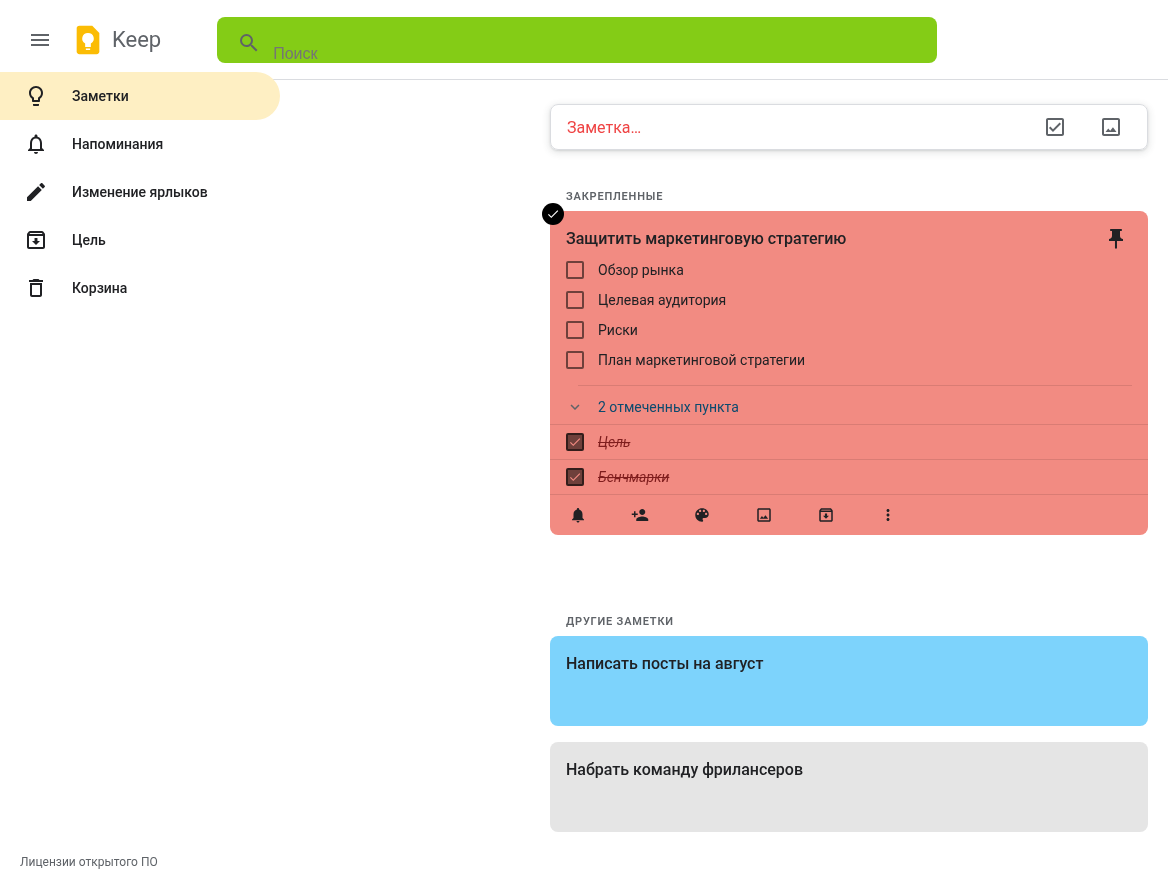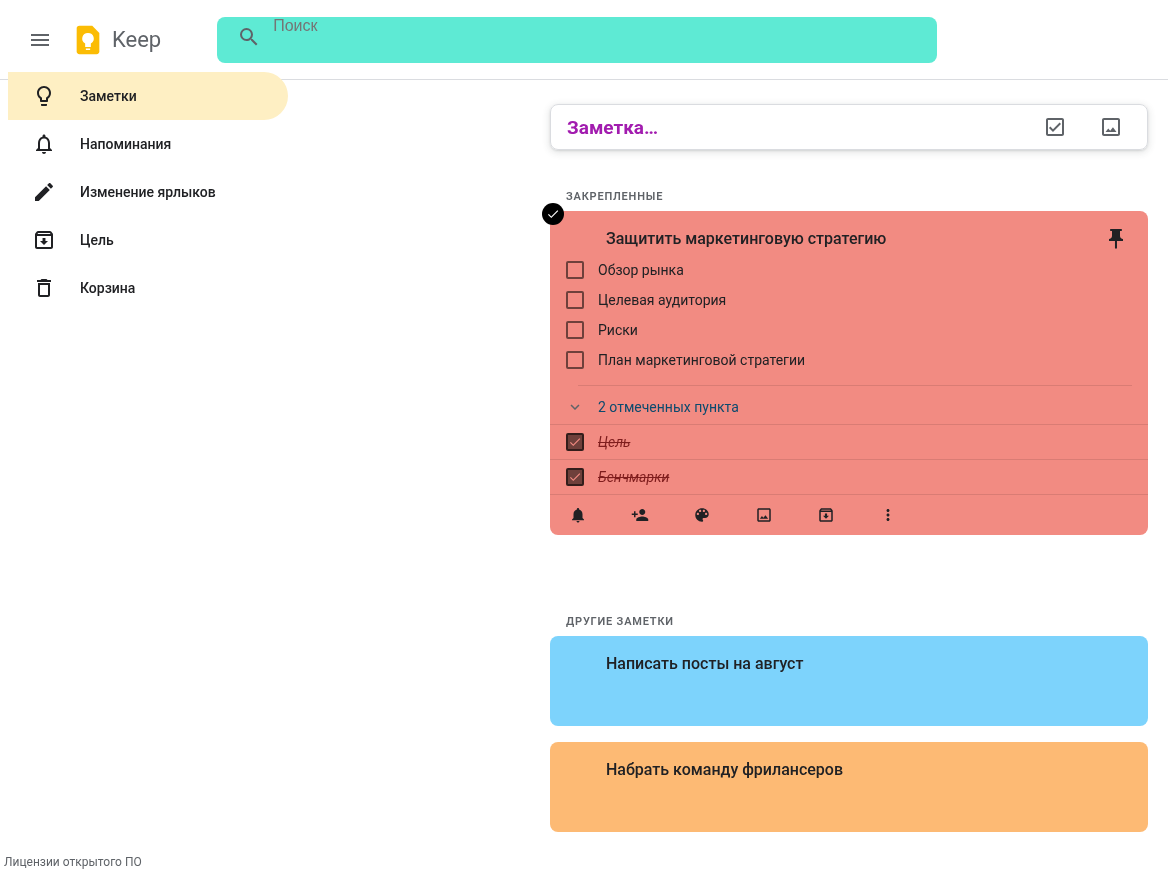--- a/index.html
+++ b/index.html
@@ -4,52 +4,52 @@
 <style>
   * { box-sizing: border-box; margin: 0; padding: 0; }
   body { font-family: 'Google Sans', Roboto, Arial, sans-serif; font-size: 14px; color: #202124; background: #fff; width: 1168px; height: 885px; overflow: hidden; position: relative; }
   
   
   .header { display: flex; align-items: center; height: 80px; padding: 0 16px; border-bottom: 1px solid #dadce0; }
   .menu-btn { width: 48px; height: 48px; border-radius: 50%; display: flex; align-items: center; justify-content: center; cursor: pointer; }
   .logo-wrap { display: flex; align-items: center; margin-left: 4px; margin-right: 56px; }
   .logo-icon { width: 40px; height: 40px; display: flex; align-items: center; justify-content: center; }
   .logo-text { font-size: 22px; color: #5f6368; margin-left: 4px; }
-  .search-bar { flex: 0 0 720px; height: 46px; background: #5eead4; border-radius: 8px; display: flex; align-items: flex-start; padding: 0 12px; }
+  .search-bar { flex: 0 0 720px; height: 46px; background: #84cc16; border-radius: 8px; display: flex; align-items: flex-end; padding: 0 12px; }
   .search-icon-wrap { width: 40px; height: 40px; display: flex; align-items: center; justify-content: center; }
   .search-input { border: none; background: transparent; outline: none; font-size: 16px; color: #5f6368; flex: 1; margin-left: 4px; }
   
   
-  .sidebar { position: absolute; left: 8px; top: 64px; width: 280px; padding-top: 8px; }
+  .sidebar { position: absolute; left: 0; top: 64px; width: 280px; padding-top: 8px; }
   .nav-item { display: flex; align-items: center; height: 48px; padding-left: 12px; border-radius: 0 24px 24px 0; cursor: pointer; }
   .nav-item.active { background: #feefc3; }
   .nav-icon { width: 48px; height: 48px; display: flex; align-items: center; justify-content: center; }
   .nav-label { font-size: 14px; font-weight: 500; color: #202124; margin-left: 12px; }
   
   
   .main { margin-left: 280px; padding-top: 24px; padding-left: 270px; padding-right: 18px; }
   
   
   .new-note { width: 598px; height: 46px; border: 1px solid #dadce0; border-radius: 8px; box-shadow: 0 1px 2px rgba(60,64,67,.15), 0 2px 6px 2px rgba(60,64,67,.1); display: flex; align-items: center; padding: 0 16px; margin-bottom: 40px; }
-  .new-note-text { flex: 1; font-size: 19px; color: #a21caf; font-weight: 700; }
+  .new-note-text { flex: 1; font-size: 16px; color: #ef4444; font-weight: 400; }
   .new-note-icons { display: flex; gap: 16px; }
   .new-note-icon { width: 40px; height: 40px; display: flex; align-items: center; justify-content: center; cursor: pointer; }
   
   
   .section-label { font-size: 11px; font-weight: 600; color: #5f6368; text-transform: uppercase; letter-spacing: .8px; margin-bottom: 8px; margin-left: 16px; }
   
   
   .note-card { width: 598px; border-radius: 8px; position: relative; margin-bottom: 16px; }
   .note-card.pink { background: #f28b82; }
   .note-card.beige { background: #7dd3fc; }
-  .note-card.yellow { background: #fdba74; }
+  .note-card.yellow { background: #e5e5e5; }
   
   .select-badge { position: absolute; top: -8px; left: -8px; width: 22px; height: 22px; background: #000; border-radius: 50%; display: flex; align-items: center; justify-content: center; }
   .note-header { display: flex; align-items: flex-start; padding: 16px 16px 4px 16px; }
-  .note-title { font-size: 16px; font-weight: 500; color: #202124; flex: 1; line-height: 1.5; margin-left: 40px; }
+  .note-title { font-size: 16px; font-weight: 500; color: #202124; flex: 1; line-height: 1.5; }
   .pin-btn { width: 32px; display: flex; align-items: center; justify-content: center; cursor: pointer; }
   
   .checklist-item { display: flex; align-items: center; padding: 6px 16px 6px 16px; }
   .checkbox { width: 18px; height: 18px; border: 2px solid rgba(0,0,0,.54); border-radius: 2px; margin-right: 14px; flex-shrink: 0; }
   .checkbox.checked { background: rgba(0,0,0,.54); border-color: rgba(0,0,0,.54); display: flex; align-items: center; justify-content: center; }
   .item-text { font-size: 14px; color: #202124; }
   .item-text.done { text-decoration: line-through; color: #7f1d1d; font-style: italic; }
   
   .divider { height: 1px; background: rgba(0,0,0,.1); margin: 10px 16px 0 28px; }
   .completed-header { display: flex; align-items: center; padding: 12px 16px 8px 16px; color: #0c4a6e; font-size: 14px; cursor: pointer; }
@@ -59,21 +59,21 @@
   .completed-item { display: flex; align-items: center; padding: 8px 16px; }
   
   .note-toolbar { display: flex; align-items: center; padding: 4px 8px 4px 12px; gap: 30px; }
   .tool-btn { width: 32px; height: 32px; display: flex; align-items: center; justify-content: center; cursor: pointer; }
   
   .simple-note { padding: 16px 16px 50px 16px; }
   
   .spacer { height: 64px; }
   
   
-  .footer-link { position: absolute; left: 4px; bottom: 16px; font-size: 12px; color: #5f6368; }
+  .footer-link { position: absolute; left: 20px; bottom: 16px; font-size: 12px; color: #5f6368; }
   
   svg { display: block; }
 </style>
 </head>
 <body>
 
 <div class="header">
   <div class="menu-btn">
     <svg width="24" height="24" viewBox="0 0 24 24">
         <path fill="#5f6368" d="M3 18h18v-2H3v2zm0-5h18v-2H3v2zm0-7v2h18V6H3z"></path>

